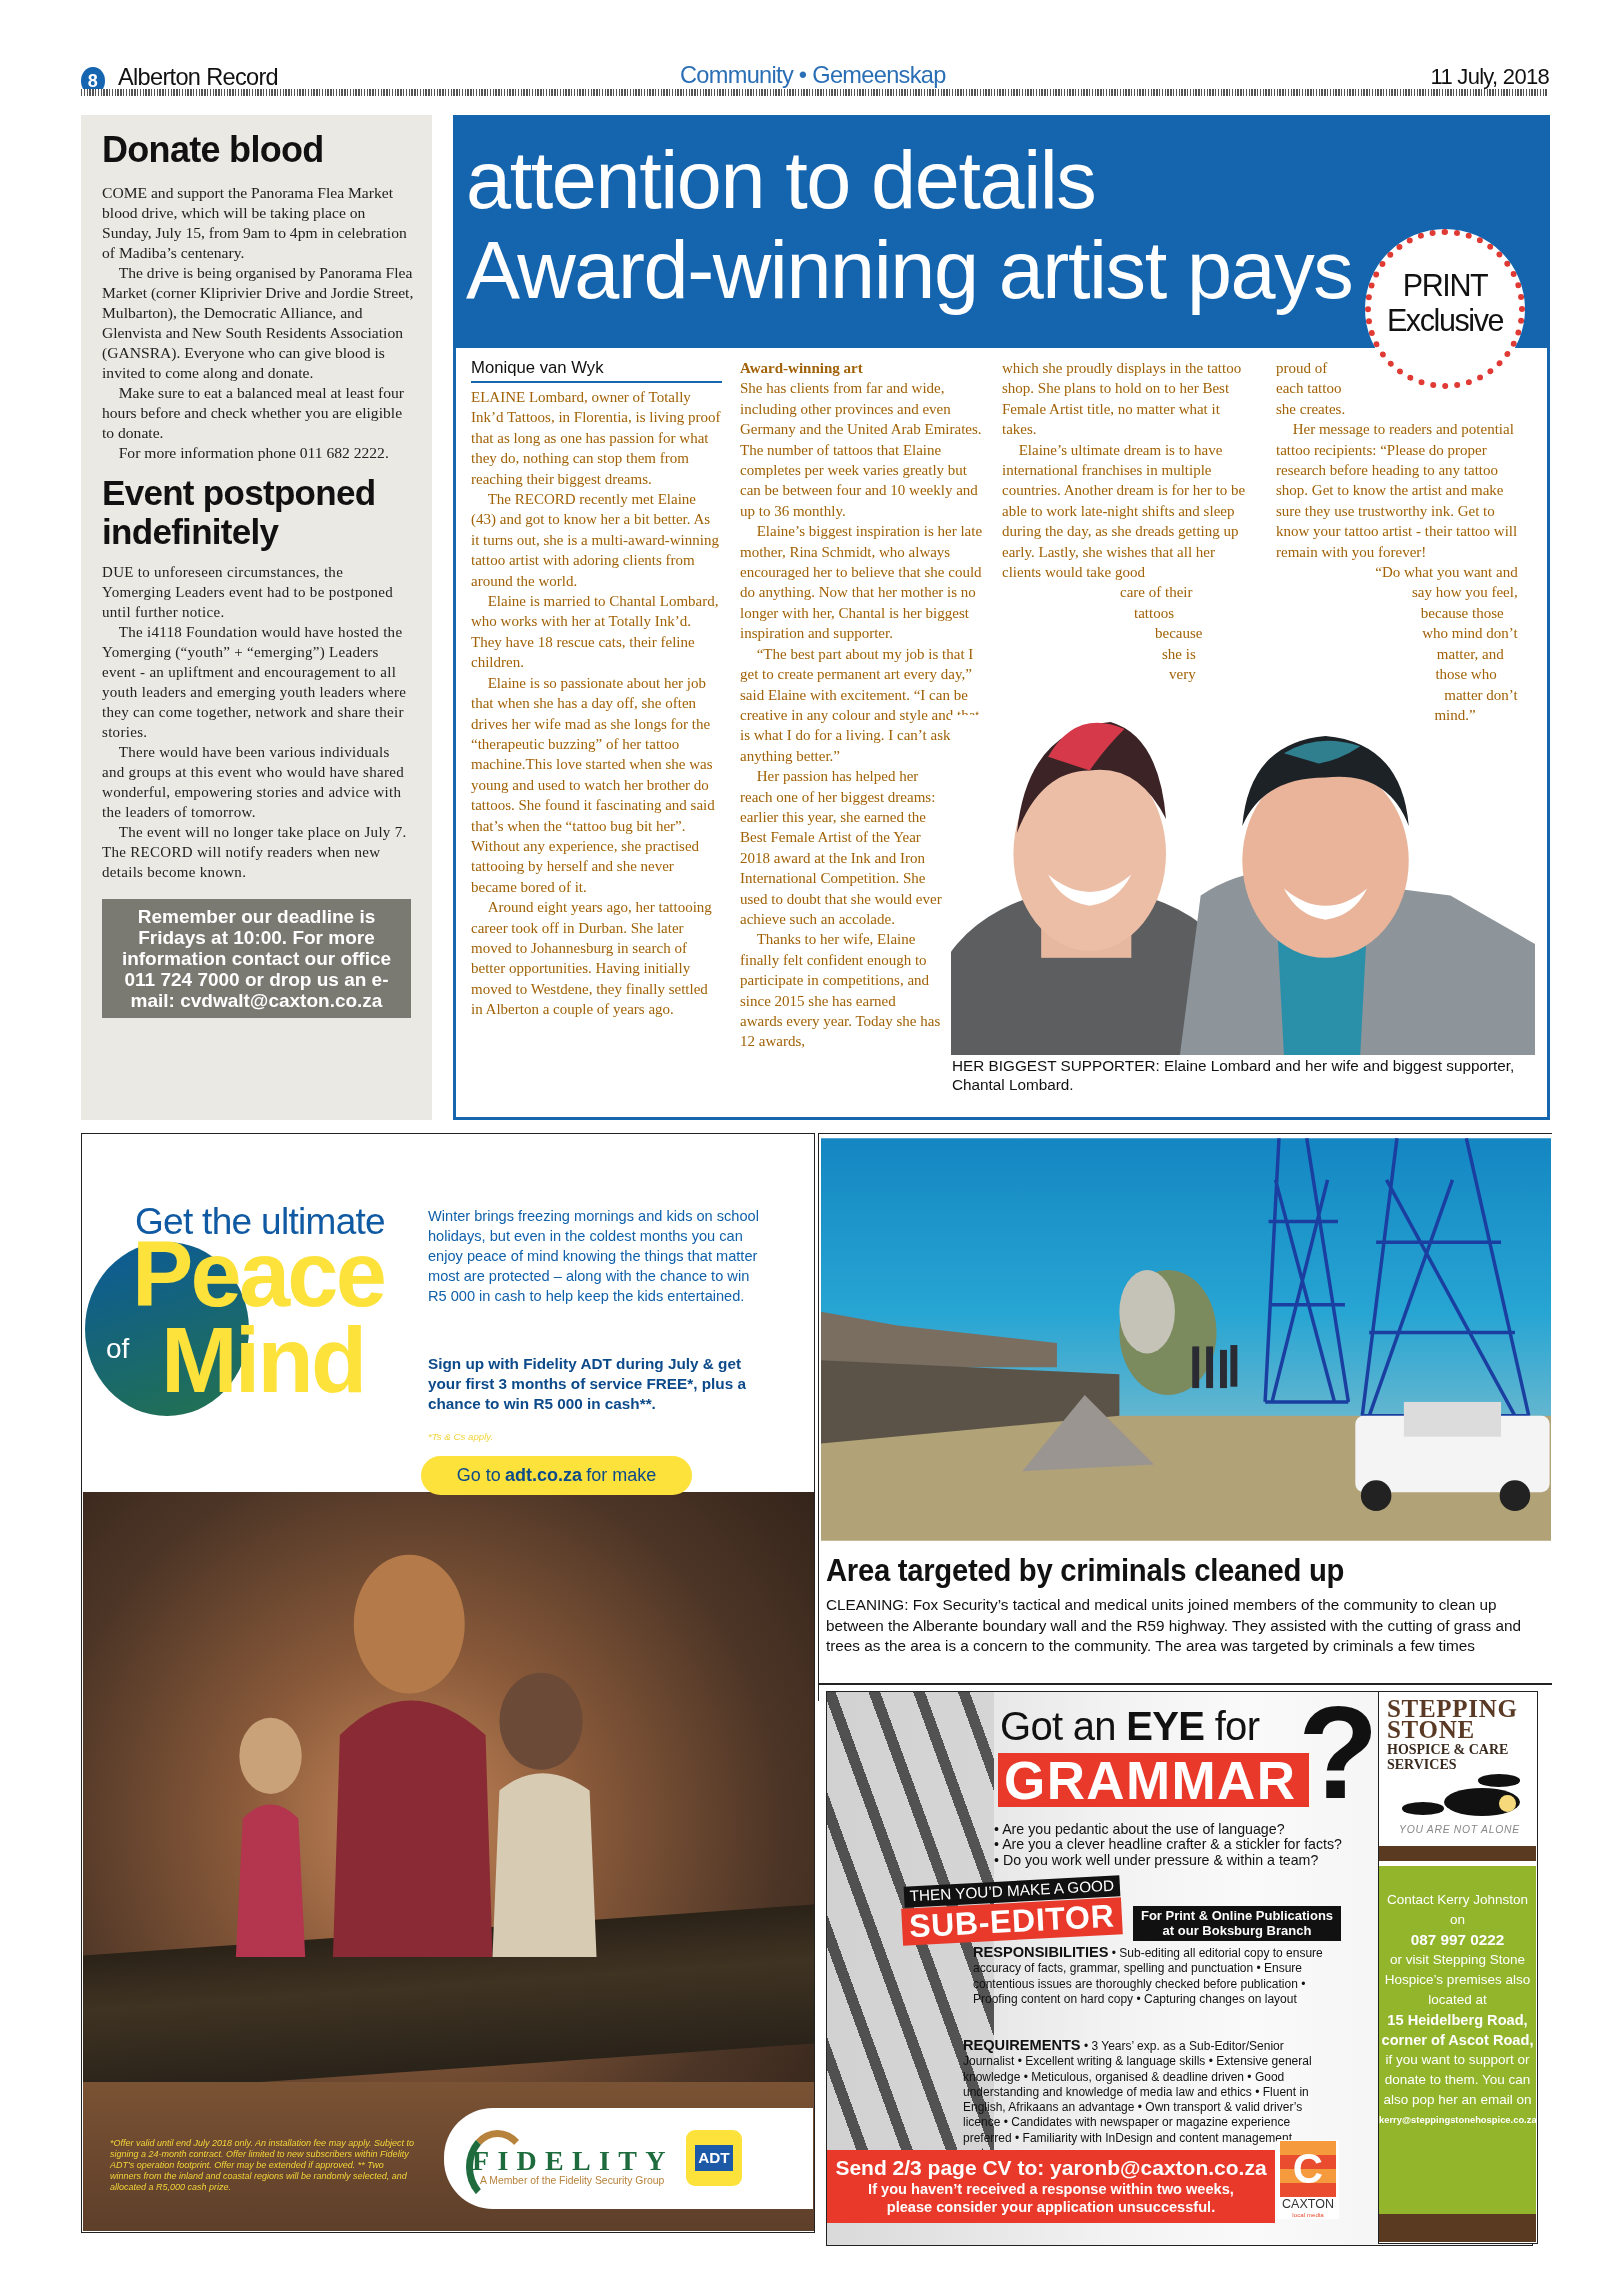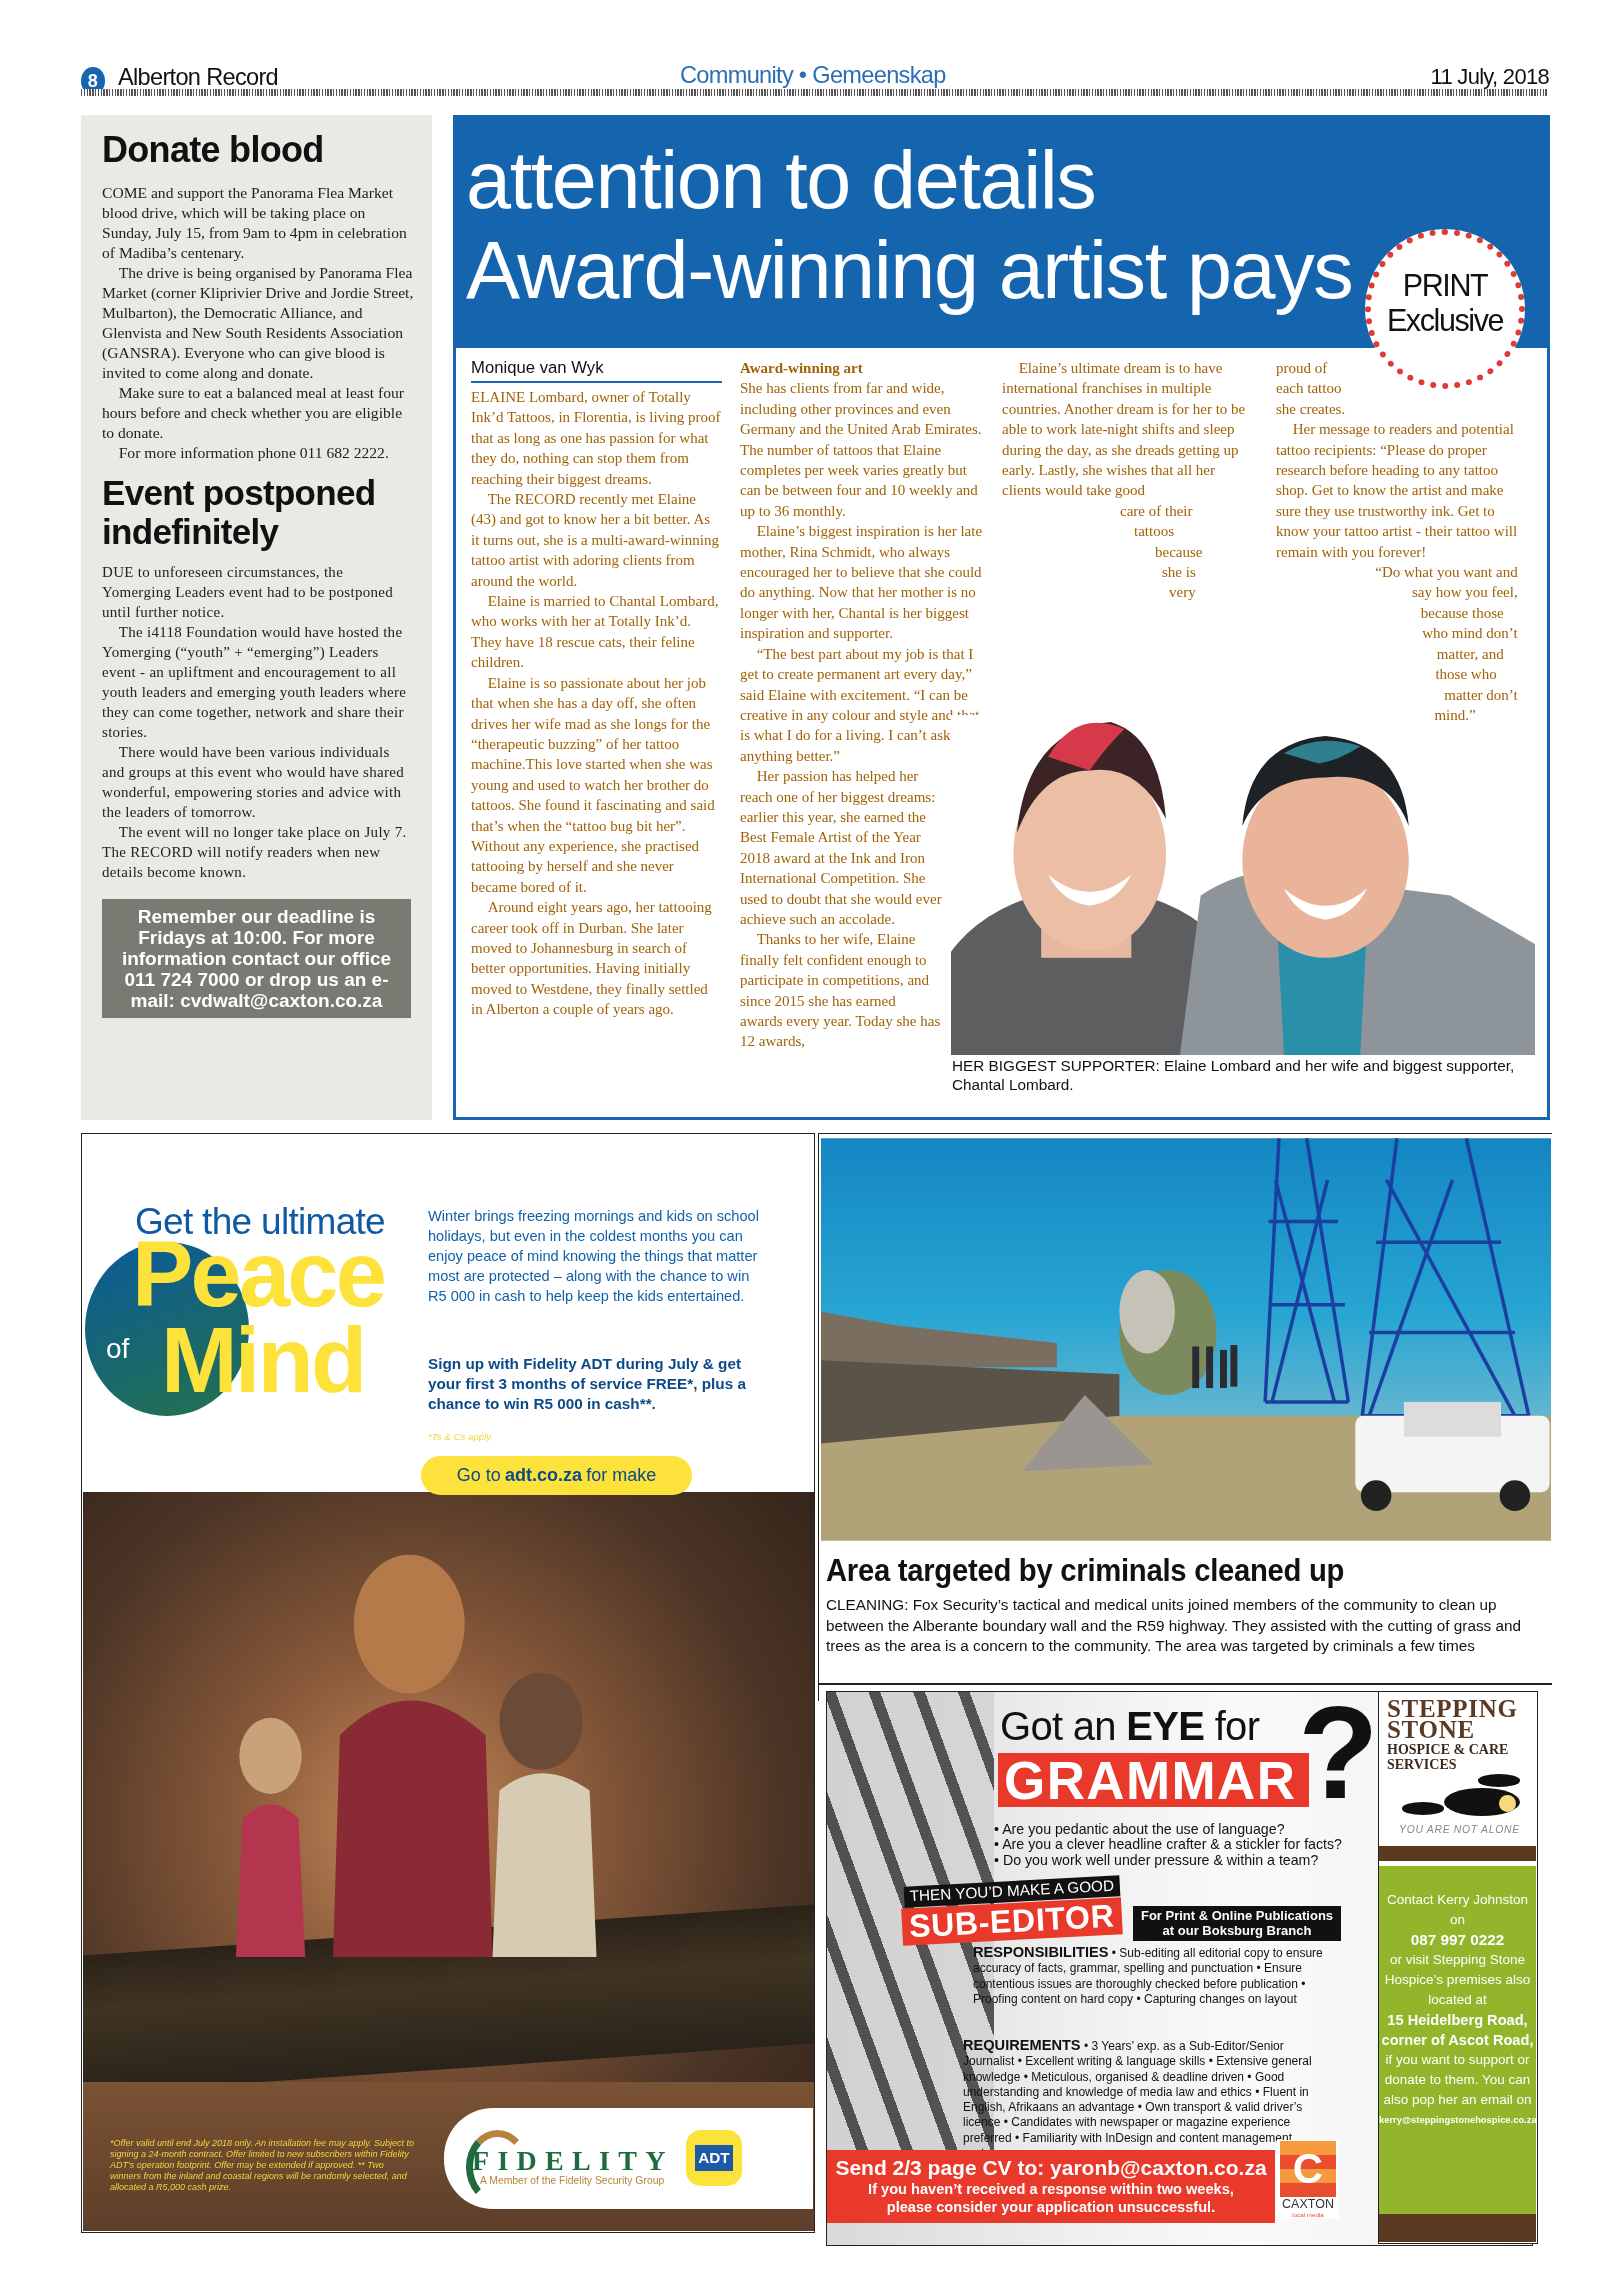--- a/index.html
+++ b/index.html
@@ -48,21 +48,21 @@
   .ad1-body{left:428px;top:1206px;width:333px;font:14.6px "Liberation Sans",sans-serif;line-height:20px;color:#1060aa;}
   .ad1-bold{left:428px;top:1354px;width:333px;font:bold 15.3px "Liberation Sans",sans-serif;line-height:20px;color:#0c4a8a;}
   .ad1-ts{left:428px;top:1431px;font:italic 9.7px "Liberation Sans",sans-serif;color:#f1d43a;}
   .ad1-cta{left:421px;top:1456px;width:271px;height:39px;border-radius:21px;background:#fde23b;font:18px "Liberation Sans",sans-serif;color:#0c4a8a;display:flex;align-items:center;justify-content:center;}
   .ad1-cta b{margin:0 4.2px;}
   .ad1-fine{left:110px;top:2138px;width:305px;font:italic 9px "Liberation Sans",sans-serif;color:#f3d53a;line-height:11px;}
   .ad1-logo{left:444px;top:2108px;width:369px;height:101px;background:#fff;border-radius:49px 0 0 49px;}
   .fid-word{left:472px;top:2145px;font:bold 28px "Liberation Serif",serif;color:#1e6b3e;letter-spacing:8.3px;}
   .fid-sub{left:480px;top:2175px;font:10.4px "Liberation Sans",sans-serif;color:#b7823c;}
   .fid-arc{left:466px;top:2130px;width:49px;height:60px;border:7px solid transparent;border-left-color:#1e6b3e;border-top-color:#b7823c;border-radius:50%;}
-  .adt-badge{left:686px;top:2130px;width:56px;height:56px;background:#fde23b;border-radius:15px;display:flex;align-items:center;justify-content:center;}
+  .adt-badge{left:686px;top:2130px;width:56px;height:56px;background:#fde23b;border-radius:9px;display:flex;align-items:center;justify-content:center;}
   .adt-badge span{background:#1c5aa8;color:#fff;font:bold 15.3px "Liberation Sans",sans-serif;padding:4.2px 2.8px;}
   
   .cleanbox{left:818px;top:1133px;width:734px;height:568px;border:1.4px solid #222;border-bottom:none;border-right:none;box-sizing:border-box;}
   .photo2{left:821px;top:1138px;width:730px;height:403px;overflow:hidden;}
   .clean-h{left:826px;top:1553px;font:bold 30.5px "Liberation Sans",sans-serif;color:#111;letter-spacing:-0.3px;transform:scaleX(0.96);transform-origin:left;}
   .clean-c{left:826px;top:1595px;width:722px;font:15.3px "Liberation Sans",sans-serif;line-height:20.5px;color:#111;}
   .hr2{left:818px;top:1683px;width:734px;height:2.1px;background:#222;}
   
   .ad2{left:826px;top:1691px;width:707px;height:555px;border:1.4px solid #222;box-sizing:border-box;overflow:hidden;background:linear-gradient(90deg,#d9d9d9 0%,#f2f2f2 40%,#fafafa 60%,#f0f0f0 100%);}
   .ad2-pencils{left:827px;top:1692px;width:167px;height:500px;background:repeating-linear-gradient(70deg,#222 0 11px,#cfcfcf 11px 42px);opacity:.75;}
@@ -163,20 +163,21 @@
     <path d="M330 490 L360 260 Q450 200 560 240 L720 260 L842 330 L842 490Z" fill="#8d949a"></path>
     <path d="M480 490 L470 300 Q540 330 600 300 L590 490Z" fill="#2a90aa"></path>
     <ellipse cx="540" cy="210" rx="120" ry="140" fill="#e9b49a"></ellipse>
     <path d="M420 160 Q430 40 540 30 Q650 40 660 160 Q630 80 540 90 Q450 90 420 160Z" fill="#1d2227"></path>
     <path d="M480 55 Q530 25 590 45 Q560 65 530 70Z" fill="#2f7f8e"></path>
     <path d="M480 250 Q540 300 600 250 Q580 290 540 295 Q500 290 480 250Z" fill="#fff"></path>
   </svg>
 </div>
 
 <div class="abs col c3">
+  <p>which she proudly displays in the tattoo shop. She plans to hold on to her Best Female Artist title, no matter what it takes.</p>
   <p class="ind">Elaine’s ultimate dream is to have international franchises in multiple countries. Another dream is for her to be able to work late-night shifts and sleep during the day, as she dreads getting up early. Lastly, she wishes that all her clients would take good</p>
   <div style="padding-left:118px">
     <div>care of their</div>
     <div style="padding-left:14px">tattoos</div>
     <div style="padding-left:35px">because</div>
     <div style="padding-left:42px">she is</div>
     <div style="padding-left:49px">very</div>
   </div>
 </div>
 <div class="abs col c4">

